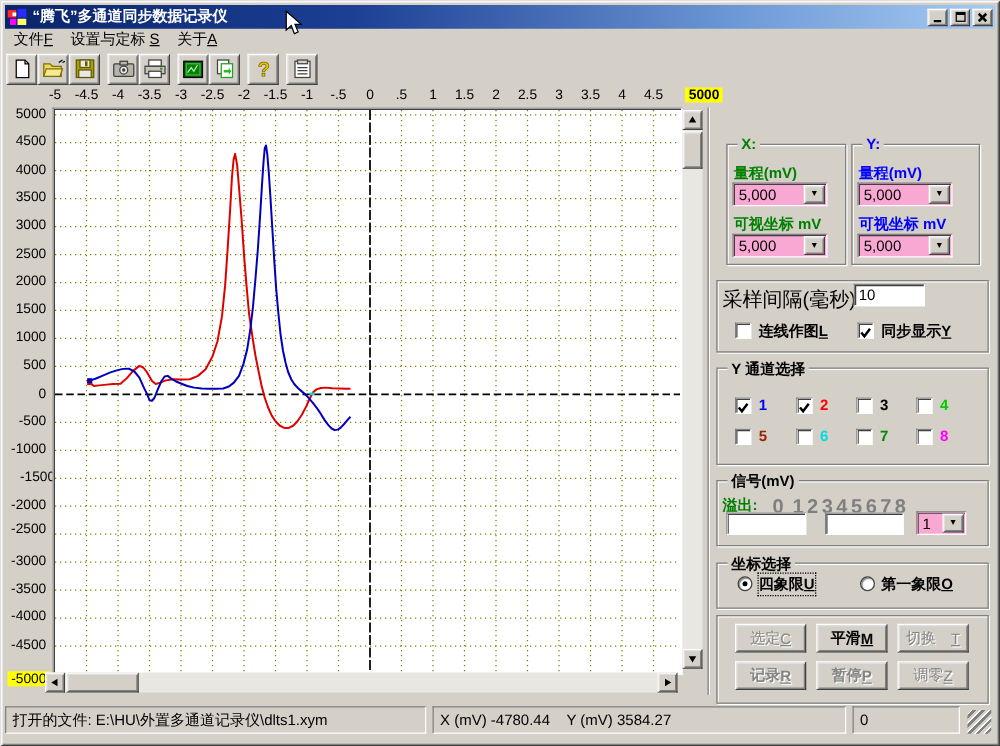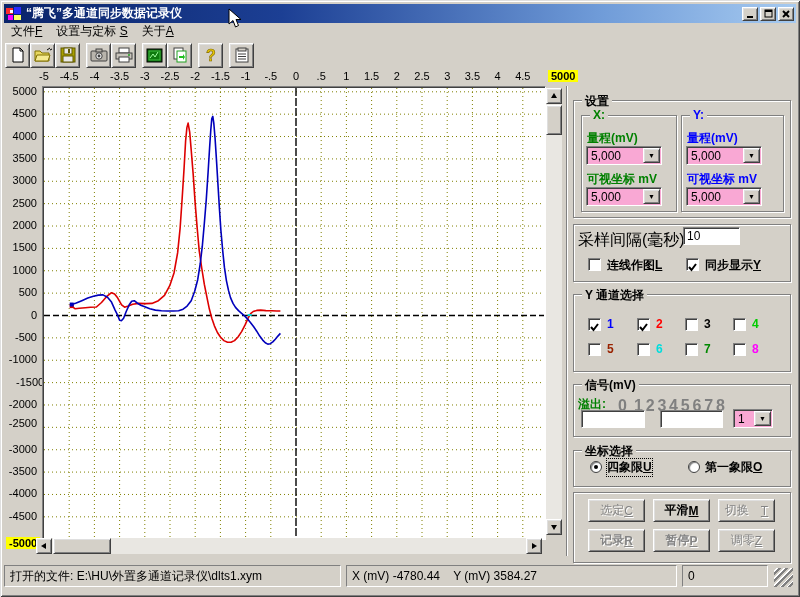--- a/index.html
+++ b/index.html
@@ -19,21 +19,21 @@
   .menu-item{padding:1px 7px;color:#000;white-space:pre;}
   
   .toolbar{position:absolute;left:4px;top:41px;right:4px;height:28px;display:flex;align-items:center;padding-left:1px;}
   .tool-btn{width:25px;height:25px;background:#d4d0c8;border:1px solid;border-color:#fff #404040 #404040 #fff;
             box-shadow:inset 1px 1px 0 #dfdfdf,inset -1px -1px 0 #808080;display:flex;align-items:center;justify-content:center;margin-right:0px;}
   .tool-gap{width:6px;}
   
   .tick-top{position:absolute;top:70px;width:28px;text-align:center;font-size:11px;color:#000;}
   .tick-left{position:absolute;left:0;width:40px;text-align:right;padding-right:3px;font-size:11px;color:#000;}
   .ylabel-max{position:absolute;left:548px;top:70px;background:#ffff00;font-size:11px;font-weight:bold;padding:0 3px;color:#000;}
-  .ylabel-min{position:absolute;left:6px;top:537px;background:#ffff00;font-size:11px;font-weight:bold;padding:0 3px;color:#000;}
+  .ylabel-min{position:absolute;left:6px;top:537px;background:#ffff00;font-size:11px;font-weight:normal;padding:0 3px;color:#000;}
   .plotbox{position:absolute;left:42px;top:86px;width:504px;height:454px;border:1px solid;border-color:#808080 #fff #fff #808080;
            box-shadow:inset 1px 1px 0 #404040;background:#fff;}
   #plot-svg{position:absolute;left:1px;top:1px;}
   
   .vscroll{position:absolute;left:546px;top:88px;width:16px;height:447px;background:#e9e7e2;}
   .hscroll{position:absolute;left:36px;top:538px;width:506px;height:16px;background:#e9e7e2;}
   .sb-btn{position:absolute;width:16px;height:16px;background:#d4d0c8;border:1px solid;border-color:#fff #404040 #404040 #fff;
           box-shadow:inset 1px 1px 0 #dfdfdf,inset -1px -1px 0 #808080;display:flex;align-items:center;justify-content:center;
           font-size:8px;color:#000;line-height:1;}
   .sb-thumb{position:absolute;background:#d4d0c8;border:1px solid;border-color:#fff #404040 #404040 #fff;
@@ -301,23 +301,20 @@
     <div class="sb-thumb" style="left:17px;top:0;width:58px;height:16px;"></div>
     <div class="sb-btn" style="right:0;top:0;">
         <svg width="8" height="8">
           <polygon points="2,1 2,7 7,4" fill="#000"></polygon>
         </svg>
       </div>
   </div>
 
   <div class="vsep"></div>
 
-  <div class="grp" style="left:573px;top:100px;width:218px;height:118px;">
-    <span class="grp-title">设置</span>
-  </div>
   <div class="grp" style="left:581px;top:115px;width:96px;height:97px;">
     <span class="grp-title" style="color:#008000;">X:</span>
   </div>
   <div class="grp" style="left:681px;top:115px;width:103px;height:97px;">
     <span class="grp-title" style="color:#0000ff;">Y:</span>
   </div>
   <span class="lbl" style="left:587px;top:130px;color:#008000;">量程(mV)</span>
   <div class="combo" style="left:586px;top:146px;width:76px;">
     <span class="val">5,000</span>
     <span class="drop">▼</span>

